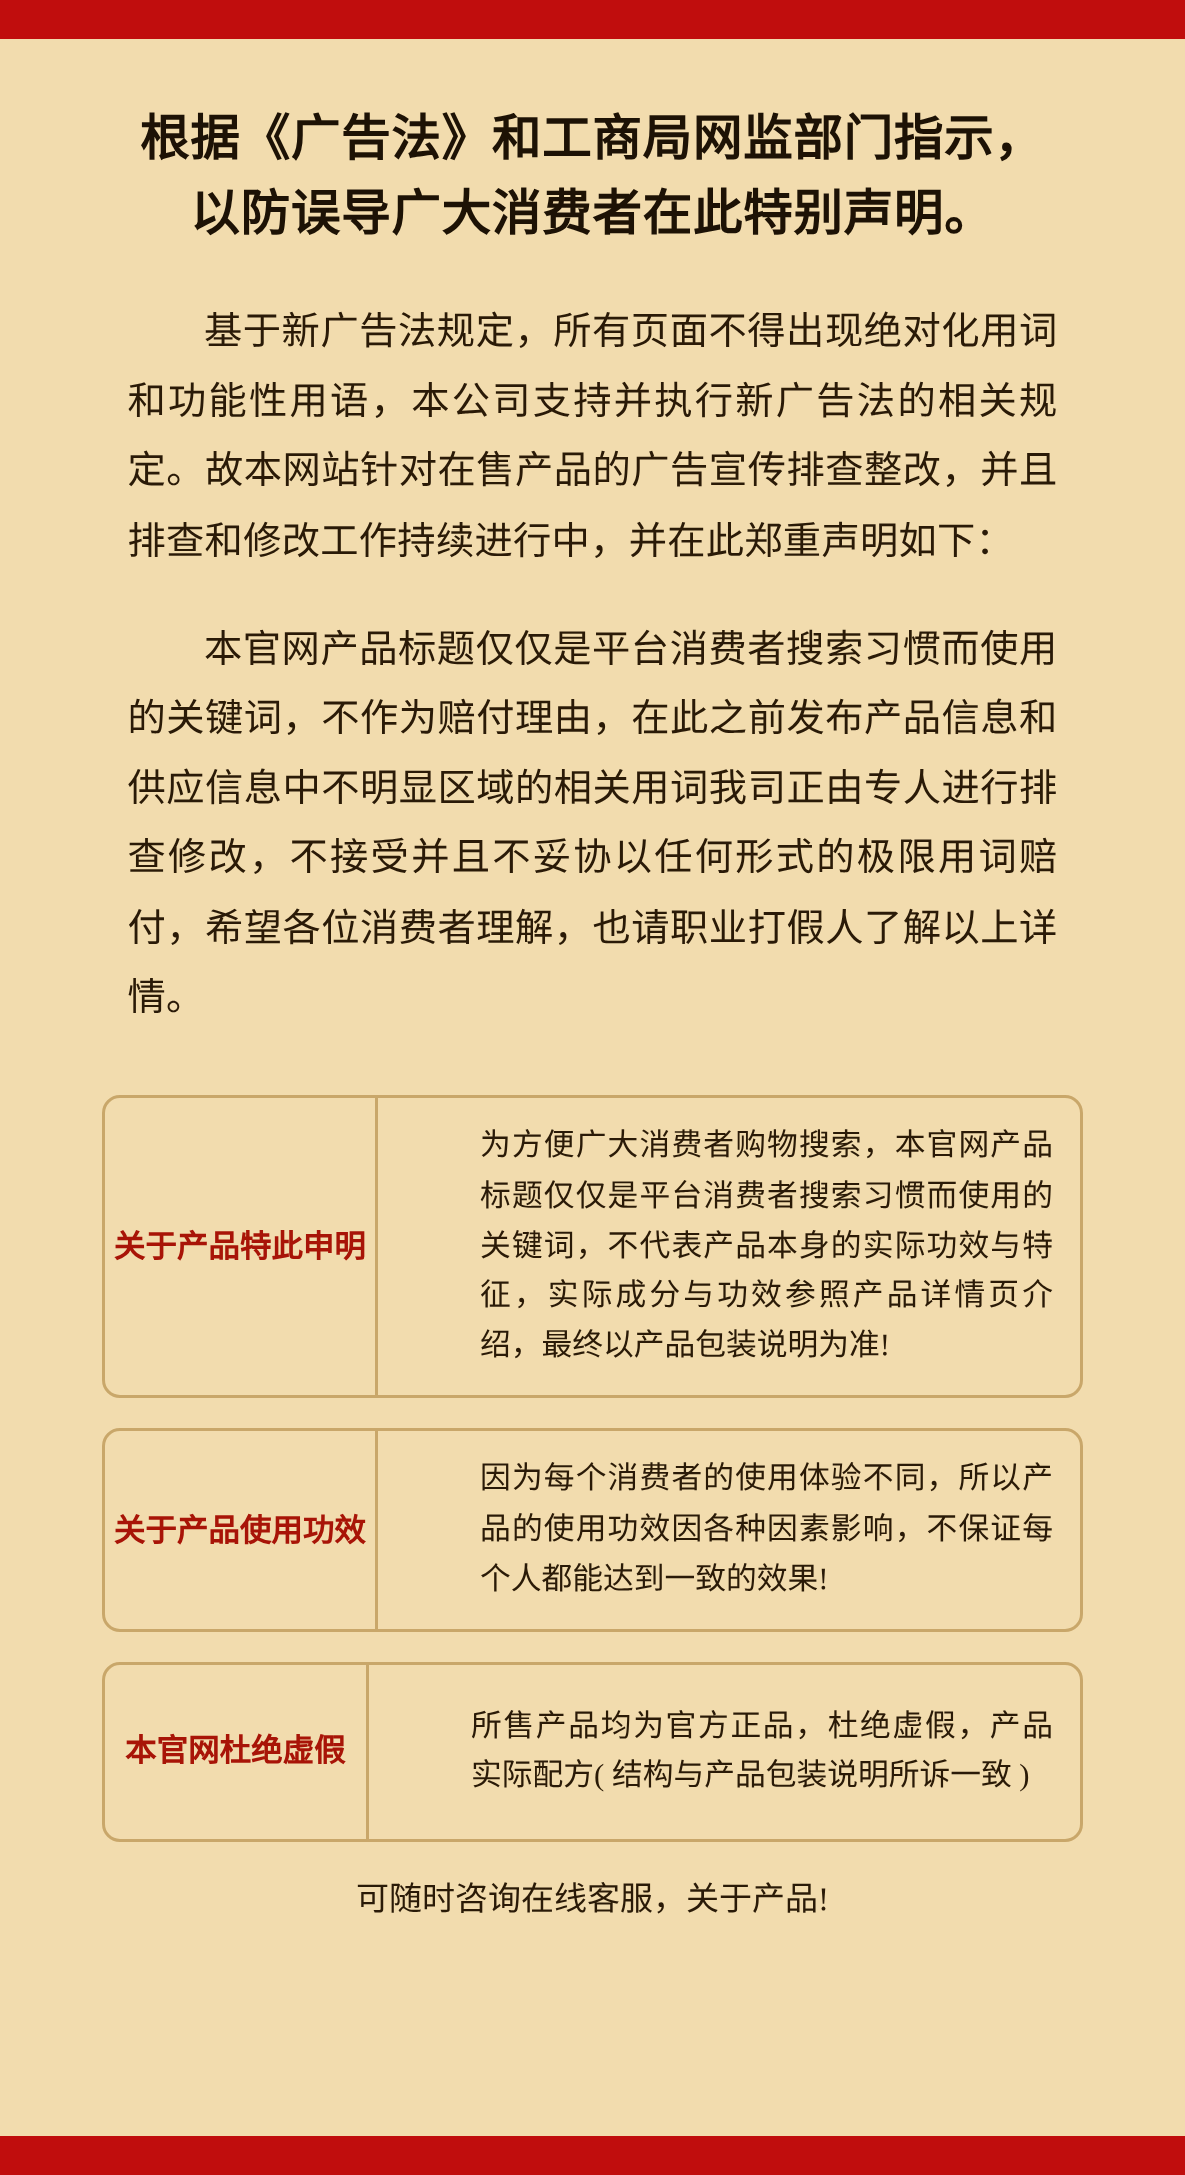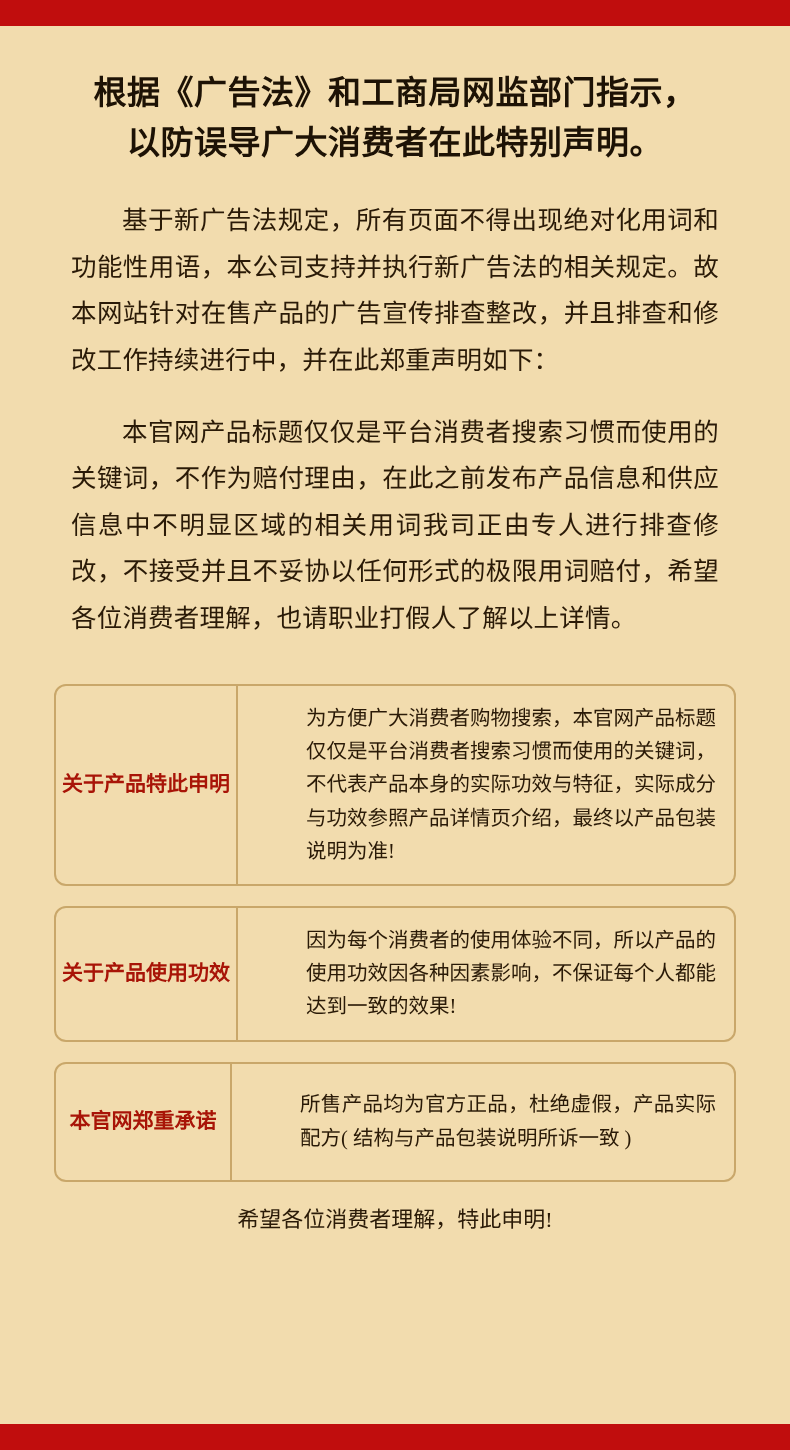--- a/index.html
+++ b/index.html
@@ -34,21 +34,21 @@
     height: 26px;
     background: #c00d0d;
   }
   .paper {
     position: absolute;
     top: 26px; left: 0;
     width: 790px;
     height: 1398px;
     background: #f2dcae;
     box-sizing: border-box;
-    padding: 0 54px;
+    padding: 0 68px;
   }
   .headline {
     margin: 0;
     padding-top: 42px;
     text-align: center;
     color: #1d1205;
     font-weight: bold;
     font-size: 33px;
     line-height: 1.52;
     letter-spacing: 0.5px;
@@ -149,27 +149,27 @@
         <div class="card-title">
           <span>关于产品</span>
           <span>使用功效</span>
         </div>
         <div class="card-text">因为每个消费者的使用体验不同，所以产品的使用功效因各种因素影响，不保证每个人都能达到一致的效果!</div>
       </div>
 
       <div class="card">
         <div class="card-title">
           <span>本官网</span>
-          <span>郑重承诺</span>
+          <span>杜绝虚假</span>
         </div>
         <div class="card-text">所售产品均为官方正品，杜绝虚假，产品实际配方( 结构与产品包装说明所诉一致 )</div>
       </div>
 
     </div>
 
     <div class="footer-note">
-      <span>希望各位消费者理解，特此申明!</span>
+      <span>可随时咨询在线客服，关于产品!</span>
     </div>
 
   </div>
 
   <div class="bottom-bar"></div>
 </div>
 
 </body></html>

